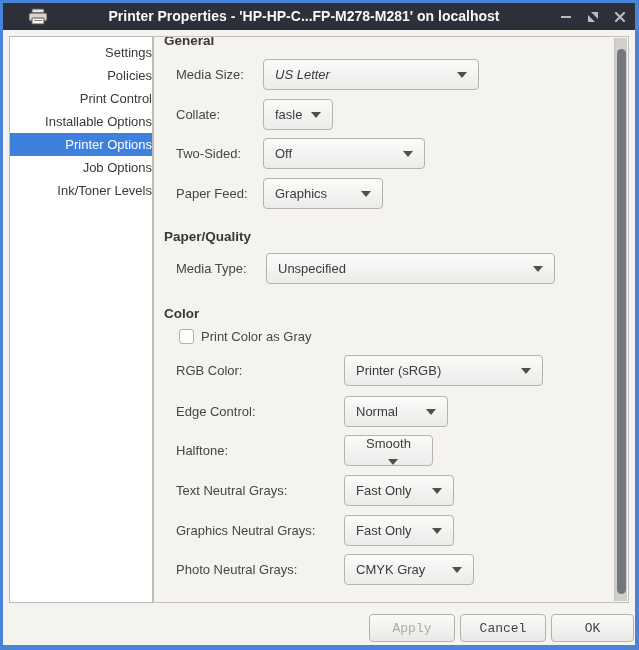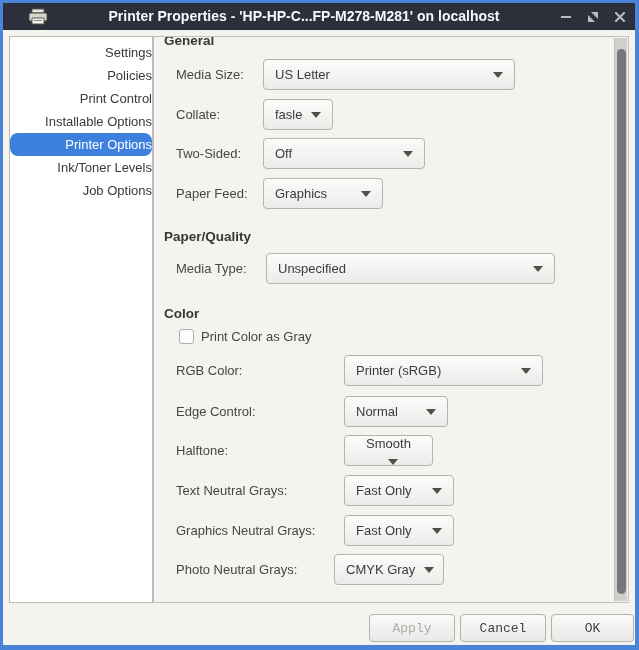--- a/index.html
+++ b/index.html
@@ -34,21 +34,21 @@
   }
   
   .sidebar {
     position: absolute; left: 6px; top: 6px; width: 144px; height: 567px;
     background: #ffffff; border: 1px solid #bdbab5; padding-top: 4px; text-align: right;
   }
   .sideitem {
     height: 23px; line-height: 23px; padding-left: 6px;
     font-size: 13px; color: #3a3938; white-space: nowrap; cursor: default;
   }
-  .sideitem.sel { background: #3d80de; color: #ffffff; border-radius: 8px; }
+  .sideitem.sel { background: #3d80de; color: #ffffff; }
   
   .content {
     position: absolute; left: 150px; top: 6px; width: 476px; height: 567px;
     background: #f4f3f0; border: 1px solid #c3c0bb; overflow: hidden;
   }
   .heading { position: absolute; left: 10px; font-size: 13.5px; font-weight: bold; color: #3a3833; white-space: nowrap; }
   .flabel { position: absolute; left: 22px; height: 31px; line-height: 31px; font-size: 13px; color: #474644; white-space: nowrap; }
   .combo {
     position: absolute; height: 31px;
     border: 1px solid #b6b3ae; border-radius: 4px;
@@ -116,31 +116,31 @@
     </div>
   </div>
 
   <div class="client">
     <div class="sidebar" id="sidebar">
         <div class="sideitem">Settings</div>
         <div class="sideitem">Policies</div>
         <div class="sideitem">Print Control</div>
         <div class="sideitem">Installable Options</div>
         <div class="sideitem sel">Printer Options</div>
+        <div class="sideitem">Job Options</div>
         <div class="sideitem">Ink/Toner Levels</div>
-        <div class="sideitem">Job Options</div>
       </div>
 
     <div class="content" id="content">
       <div class="scroll">
         <div class="thumb"></div>
       </div>
     <div class="heading" style="top: -4px;">General</div>
         <div class="flabel" style="top: 22px;">Media Size:</div>
-        <div class="combo" style="left: 109px; top: 22px; width: 252px;">
+        <div class="combo" style="left: 109px; top: 22px; width: 216px; font-style: italic;">
           <span class="val">US Letter</span>
           <span class="arrow"></span>
         </div>
         <div class="flabel" style="top: 62px;">Collate:</div>
         <div class="combo" style="left: 109px; top: 62px; width: 70px;">
           <span class="val">fasle</span>
           <span class="arrow"></span>
         </div>
         <div class="flabel" style="top: 101px;">Two-Sided:</div>
         <div class="combo" style="left: 109px; top: 101px; width: 162px;">
@@ -180,21 +180,21 @@
         <div class="combo" style="left: 190px; top: 438px; width: 110px;">
           <span class="val">Fast Only</span>
           <span class="arrow"></span>
         </div>
         <div class="flabel" style="top: 478px;">Graphics Neutral Grays:</div>
         <div class="combo" style="left: 190px; top: 478px; width: 110px;">
           <span class="val">Fast Only</span>
           <span class="arrow"></span>
         </div>
         <div class="flabel" style="top: 517px;">Photo Neutral Grays:</div>
-        <div class="combo" style="left: 180px; top: 517px; width: 110px;">
+        <div class="combo" style="left: 190px; top: 517px; width: 130px;">
           <span class="val">CMYK Gray</span>
           <span class="arrow"></span>
         </div>
       </div>
 
     <button class="btn disabled" style="left:366px;width:86px;">Apply</button>
     <button class="btn" style="left:457px;width:86px;">Cancel</button>
     <button class="btn" style="left:548px;width:83px;">OK</button>
   </div>
 

